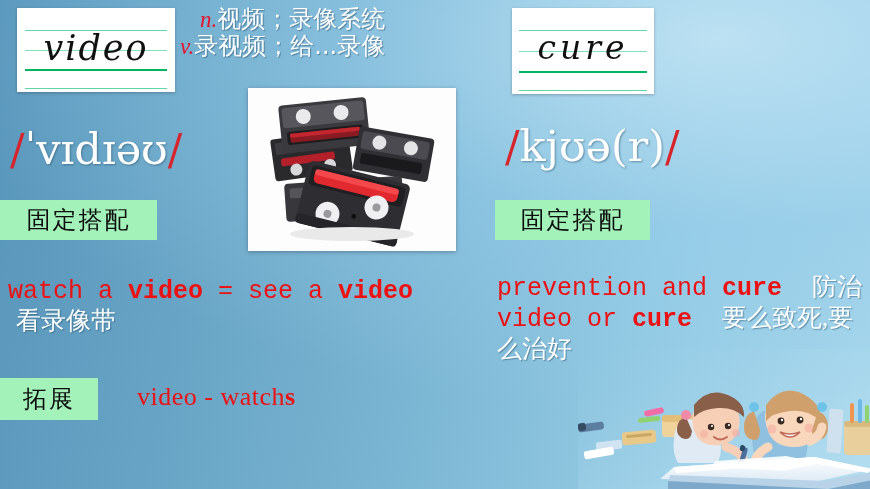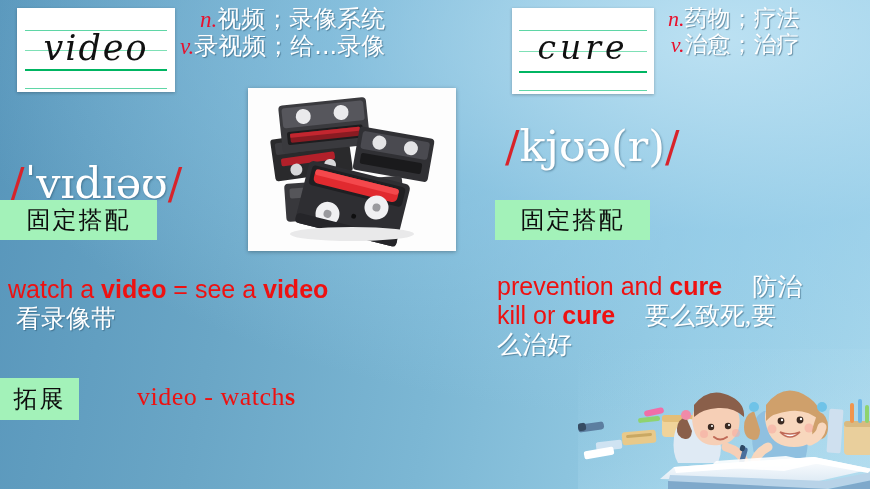--- a/index.html
+++ b/index.html
@@ -56,46 +56,46 @@
   #defs-cure .pos{font-size:22px;}
 
   
   .phon{
     position:absolute;font-size:43px;line-height:1;
     font-family:"DejaVu Serif","Liberation Serif",serif;
     white-space:nowrap;
   }
   .phon .sl{color:#d8232a;}
   .phon .ip{color:#ffffff;text-shadow:1px 1px 2px rgba(35,75,100,.5);}
-  #phon-video{left:10px;top:128px;margin-top:34px;}
+  #phon-video{left:10px;top:128px;}
   #phon-cure{left:505px;top:125px;}
 
   
   .chip{
     position:absolute;background:#a3f2b9;color:#0d0d0d;
     font-family:Liberation Sans, sans-serif;
     font-size:24px;line-height:1;
     display:flex;align-items:center;justify-content:center;
     letter-spacing:2px;
   }
   #chip-collo-1{left:0px;top:200px;width:157px;height:40px;}
   #chip-collo-2{left:495px;top:200px;width:155px;height:40px;}
-  #chip-extend{left:0px;top:378px;width:79px;height:42px;}
+  #chip-extend{left:0px;top:378px;width:98px;height:42px;}
 
   
   #photo{
     position:absolute;left:248px;top:88px;width:208px;height:163px;
     background:#ffffff;overflow:hidden;
     box-shadow:0 1px 4px rgba(0,0,0,.3);
   }
   #photo svg{display:block;width:100%;height:100%;}
 
   
   .phrases{position:absolute;line-height:1.16;}
-  .en{color:#ee1111;font-family:Liberation Sans, sans-serif;}
+  .en{color:#ee1111;font-family:Liberation Mono, monospace;}
   .en b{font-weight:bold;}
   .zh{
     color:#ffffff;font-family:Liberation Serif, serif;
     text-shadow:1px 1px 1px rgba(40,80,105,.5);
   }
   #phrases-video{left:8px;top:275px;font-size:25px;}
   #phrases-video .zh{font-size:25px;margin-left:8px;}
   #phrases-cure{left:497px;top:272px;font-size:25px;width:373px;}
   #phrases-cure .row{white-space:nowrap;}
   #phrases-cure .zh{font-size:25px;}
@@ -214,41 +214,33 @@
   </div>
 
   <div class="card" id="card-cure">
     <div class="rule r1"></div>
     <div class="rule r2"></div>
     <div class="rule r3"></div>
     <div class="rule r4"></div>
     <div class="word">cure</div>
   </div>
 
-  <div class="defs" id="defs-cure">
-    <div class="line">
-      <span class="pos">n.</span><span class="cn">药物；疗法</span>
-    </div>
-    <div class="line">
-      <span class="pos">v.</span><span class="cn">治愈；治疗</span>
-    </div>
-  </div>
 
   <div class="phon" id="phon-cure">
     <span class="sl">/</span><span class="ip">kjʊə(r)</span><span class="sl">/</span>
   </div>
 
   <div class="chip" id="chip-collo-2">固定搭配</div>
 
   <div class="phrases" id="phrases-cure">
     <div class="row">
       <span class="en">prevention and </span><span class="en"><b>cure</b></span><span class="gap-m"></span><span class="zh">防治</span>
     </div>
     <div class="row">
-      <span class="en">kill or </span><span class="en"><b>cure</b></span><span class="gap-m"></span><span class="zh">要么致死,要</span>
+      <span class="en">video or </span><span class="en"><b>cure</b></span><span class="gap-m"></span><span class="zh">要么致死,要</span>
     </div>
     <div class="row">
       <span class="zh">么治好</span>
     </div>
   </div>
 
   <div id="illus">
     <svg viewBox="0 0 300 140" xmlns="http://www.w3.org/2000/svg" aria-hidden="true">
       <defs>
         <linearGradient id="deskG" x1="0" y1="0" x2="0" y2="1">

